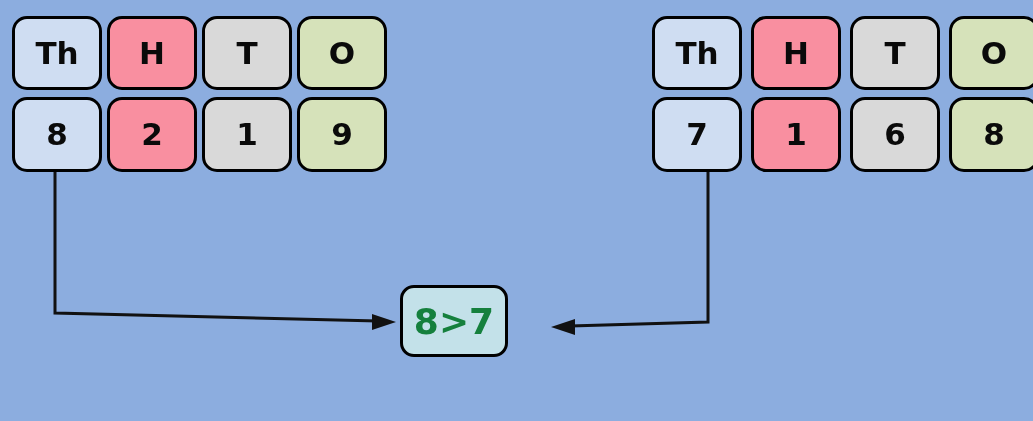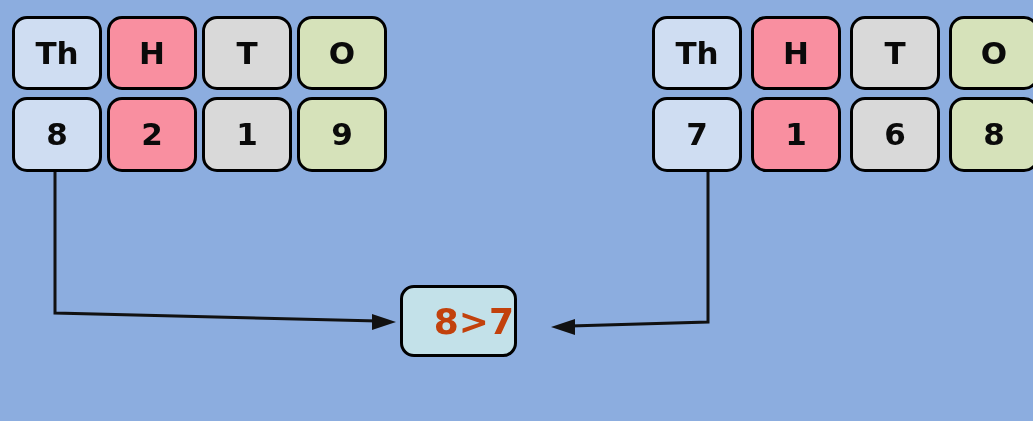--- a/index.html
+++ b/index.html
@@ -34,32 +34,32 @@
     line-height: 1;
   }
   .c0 { background: var(--thousands, #cfddf2); }
   .c1 { background: var(--hundreds,  #f98fa0); }
   .c2 { background: var(--tens,      #d9d9d9); }
   .c3 { background: var(--ones,      #d6e2ba); }
   #comparison-box {
     position: absolute;
     left: 400px;
     top: 285px;
-    width: 117px;
+    width: 108px;
     height: 72px;
     box-sizing: border-box;
     border: 3px solid var(--border, #000);
     border-radius: 14px;
     background: var(--comparison-box, #c3e1e9);
     display: flex;
     align-items: center;
-    justify-content: flex-end;
+    justify-content: center;
     font-weight: bold;
     font-size: 36px;
-    color: #c2410c;
+    color: #15803d;
   }
   #arrow-layer {
     position: absolute;
     left: 0; top: 0;
     width: 1033px;
     height: 421px;
     pointer-events: none;
   }
 </style>
 </head>

